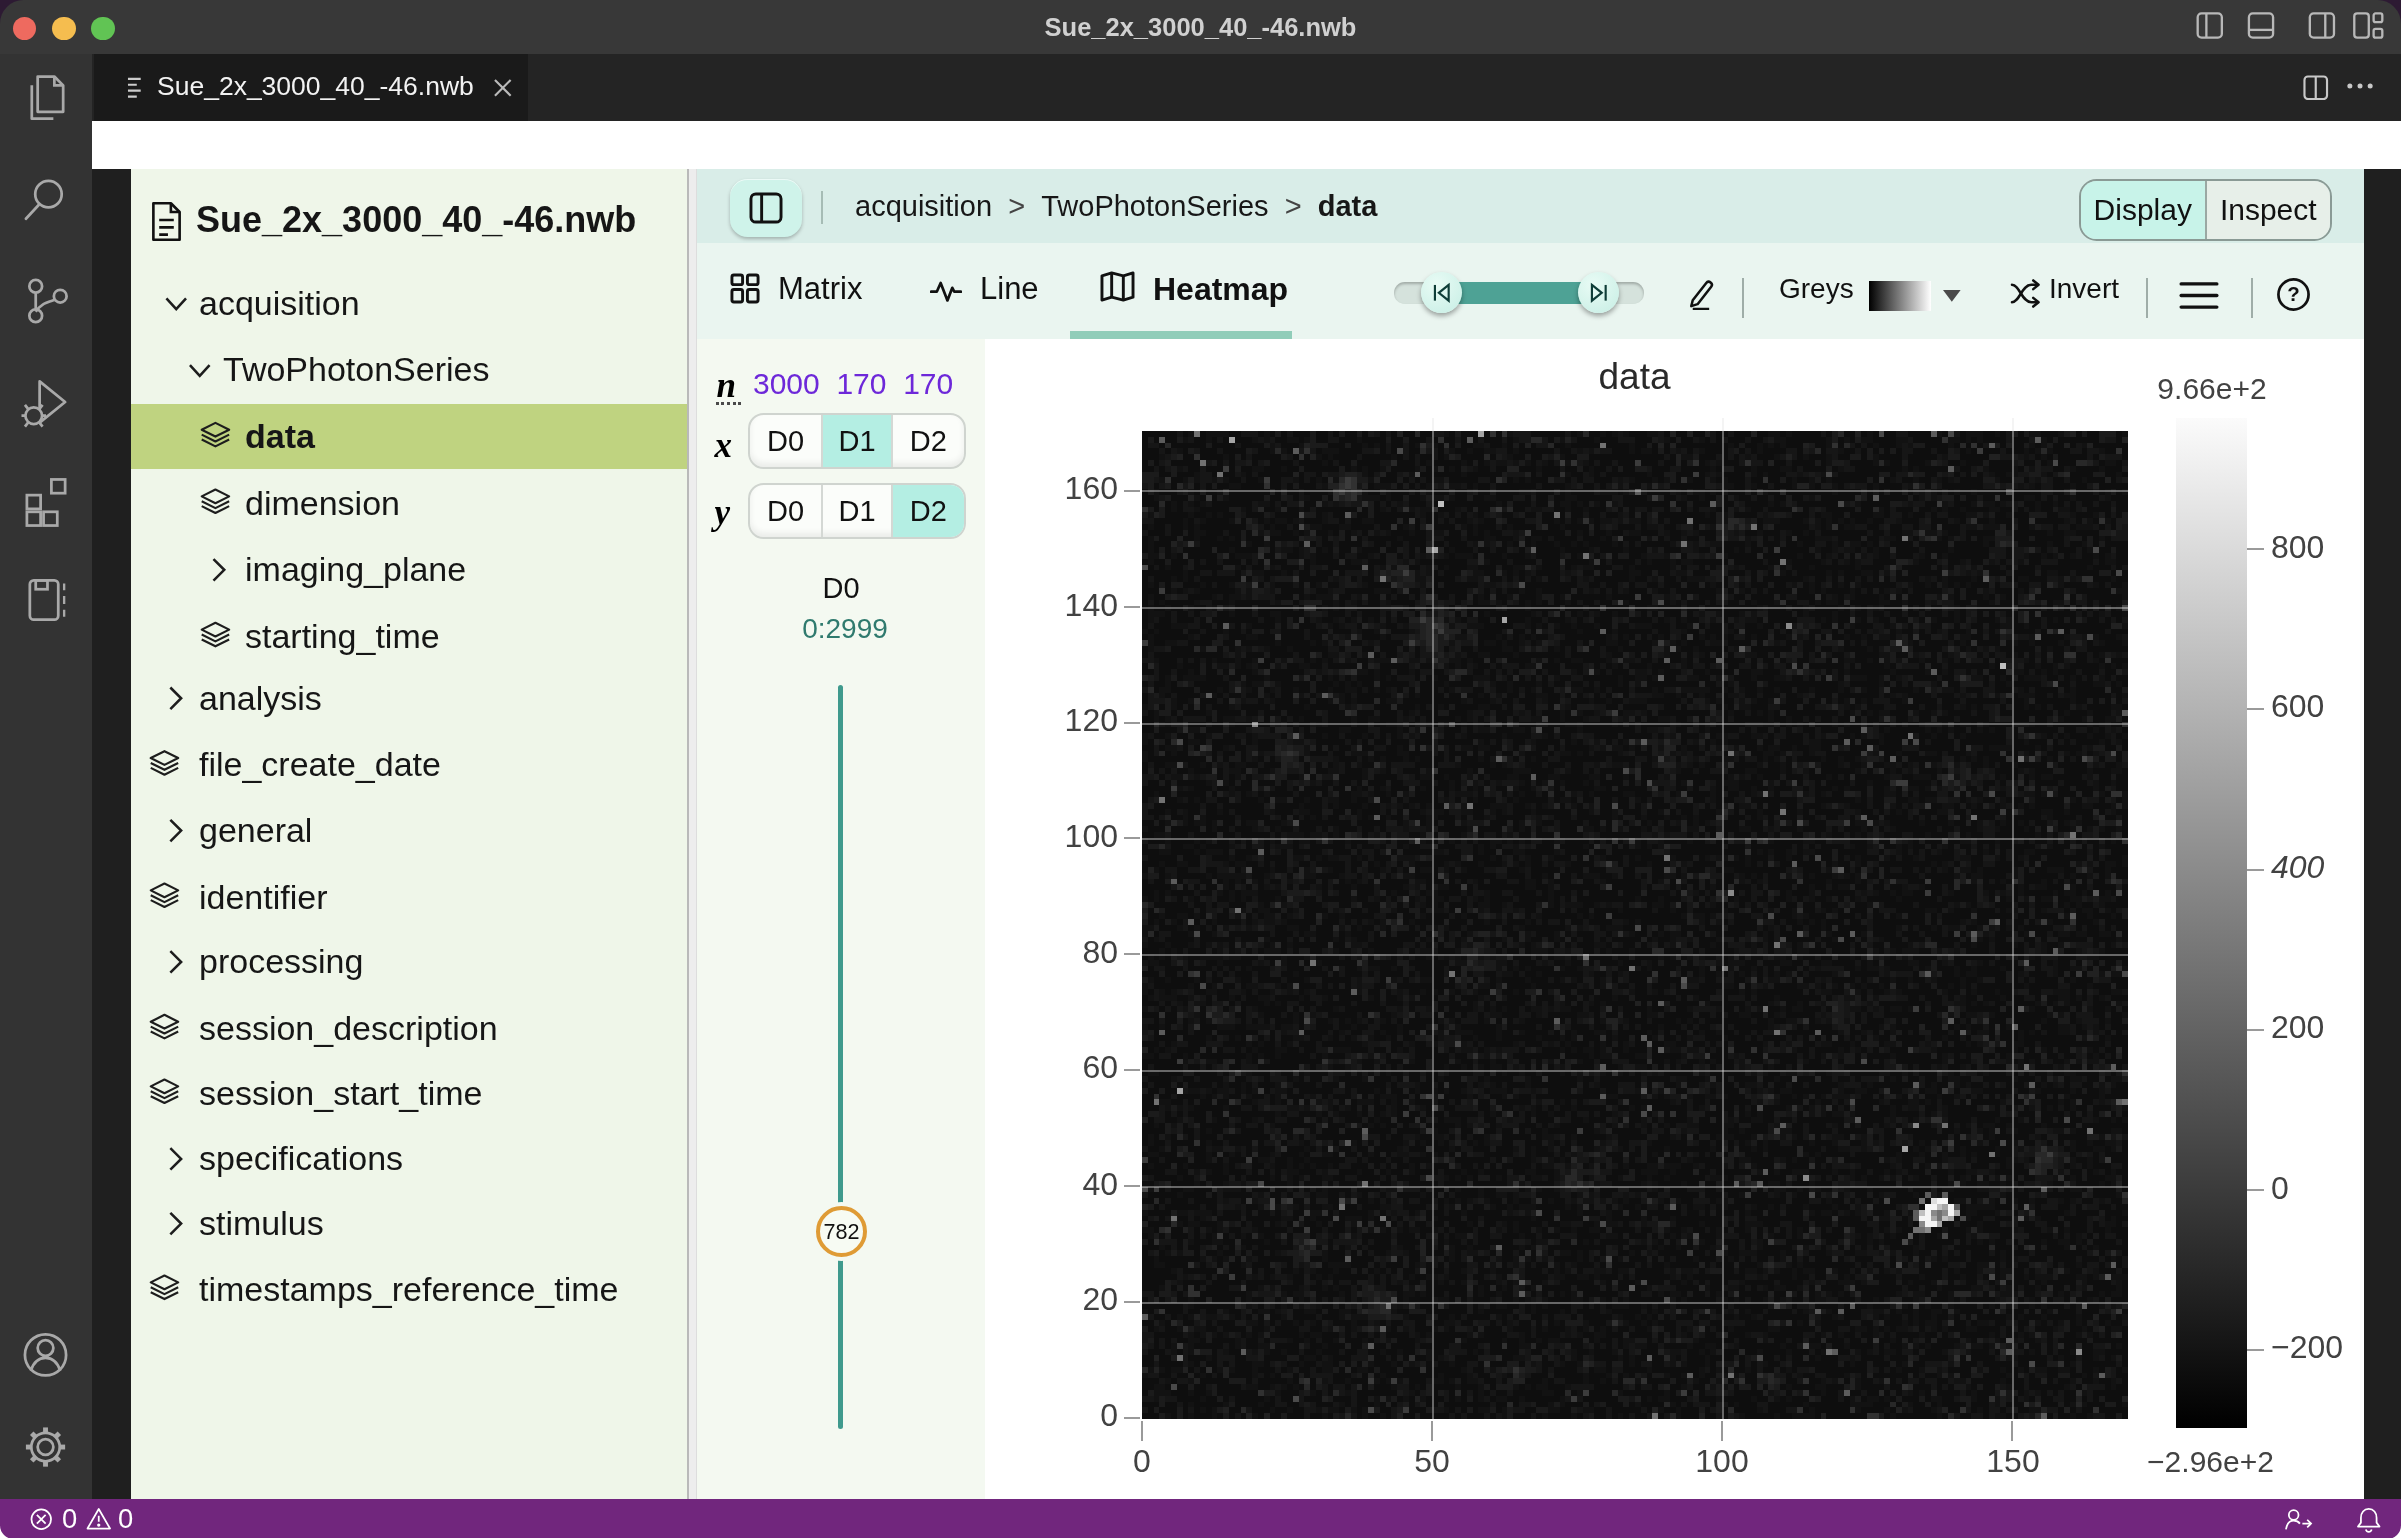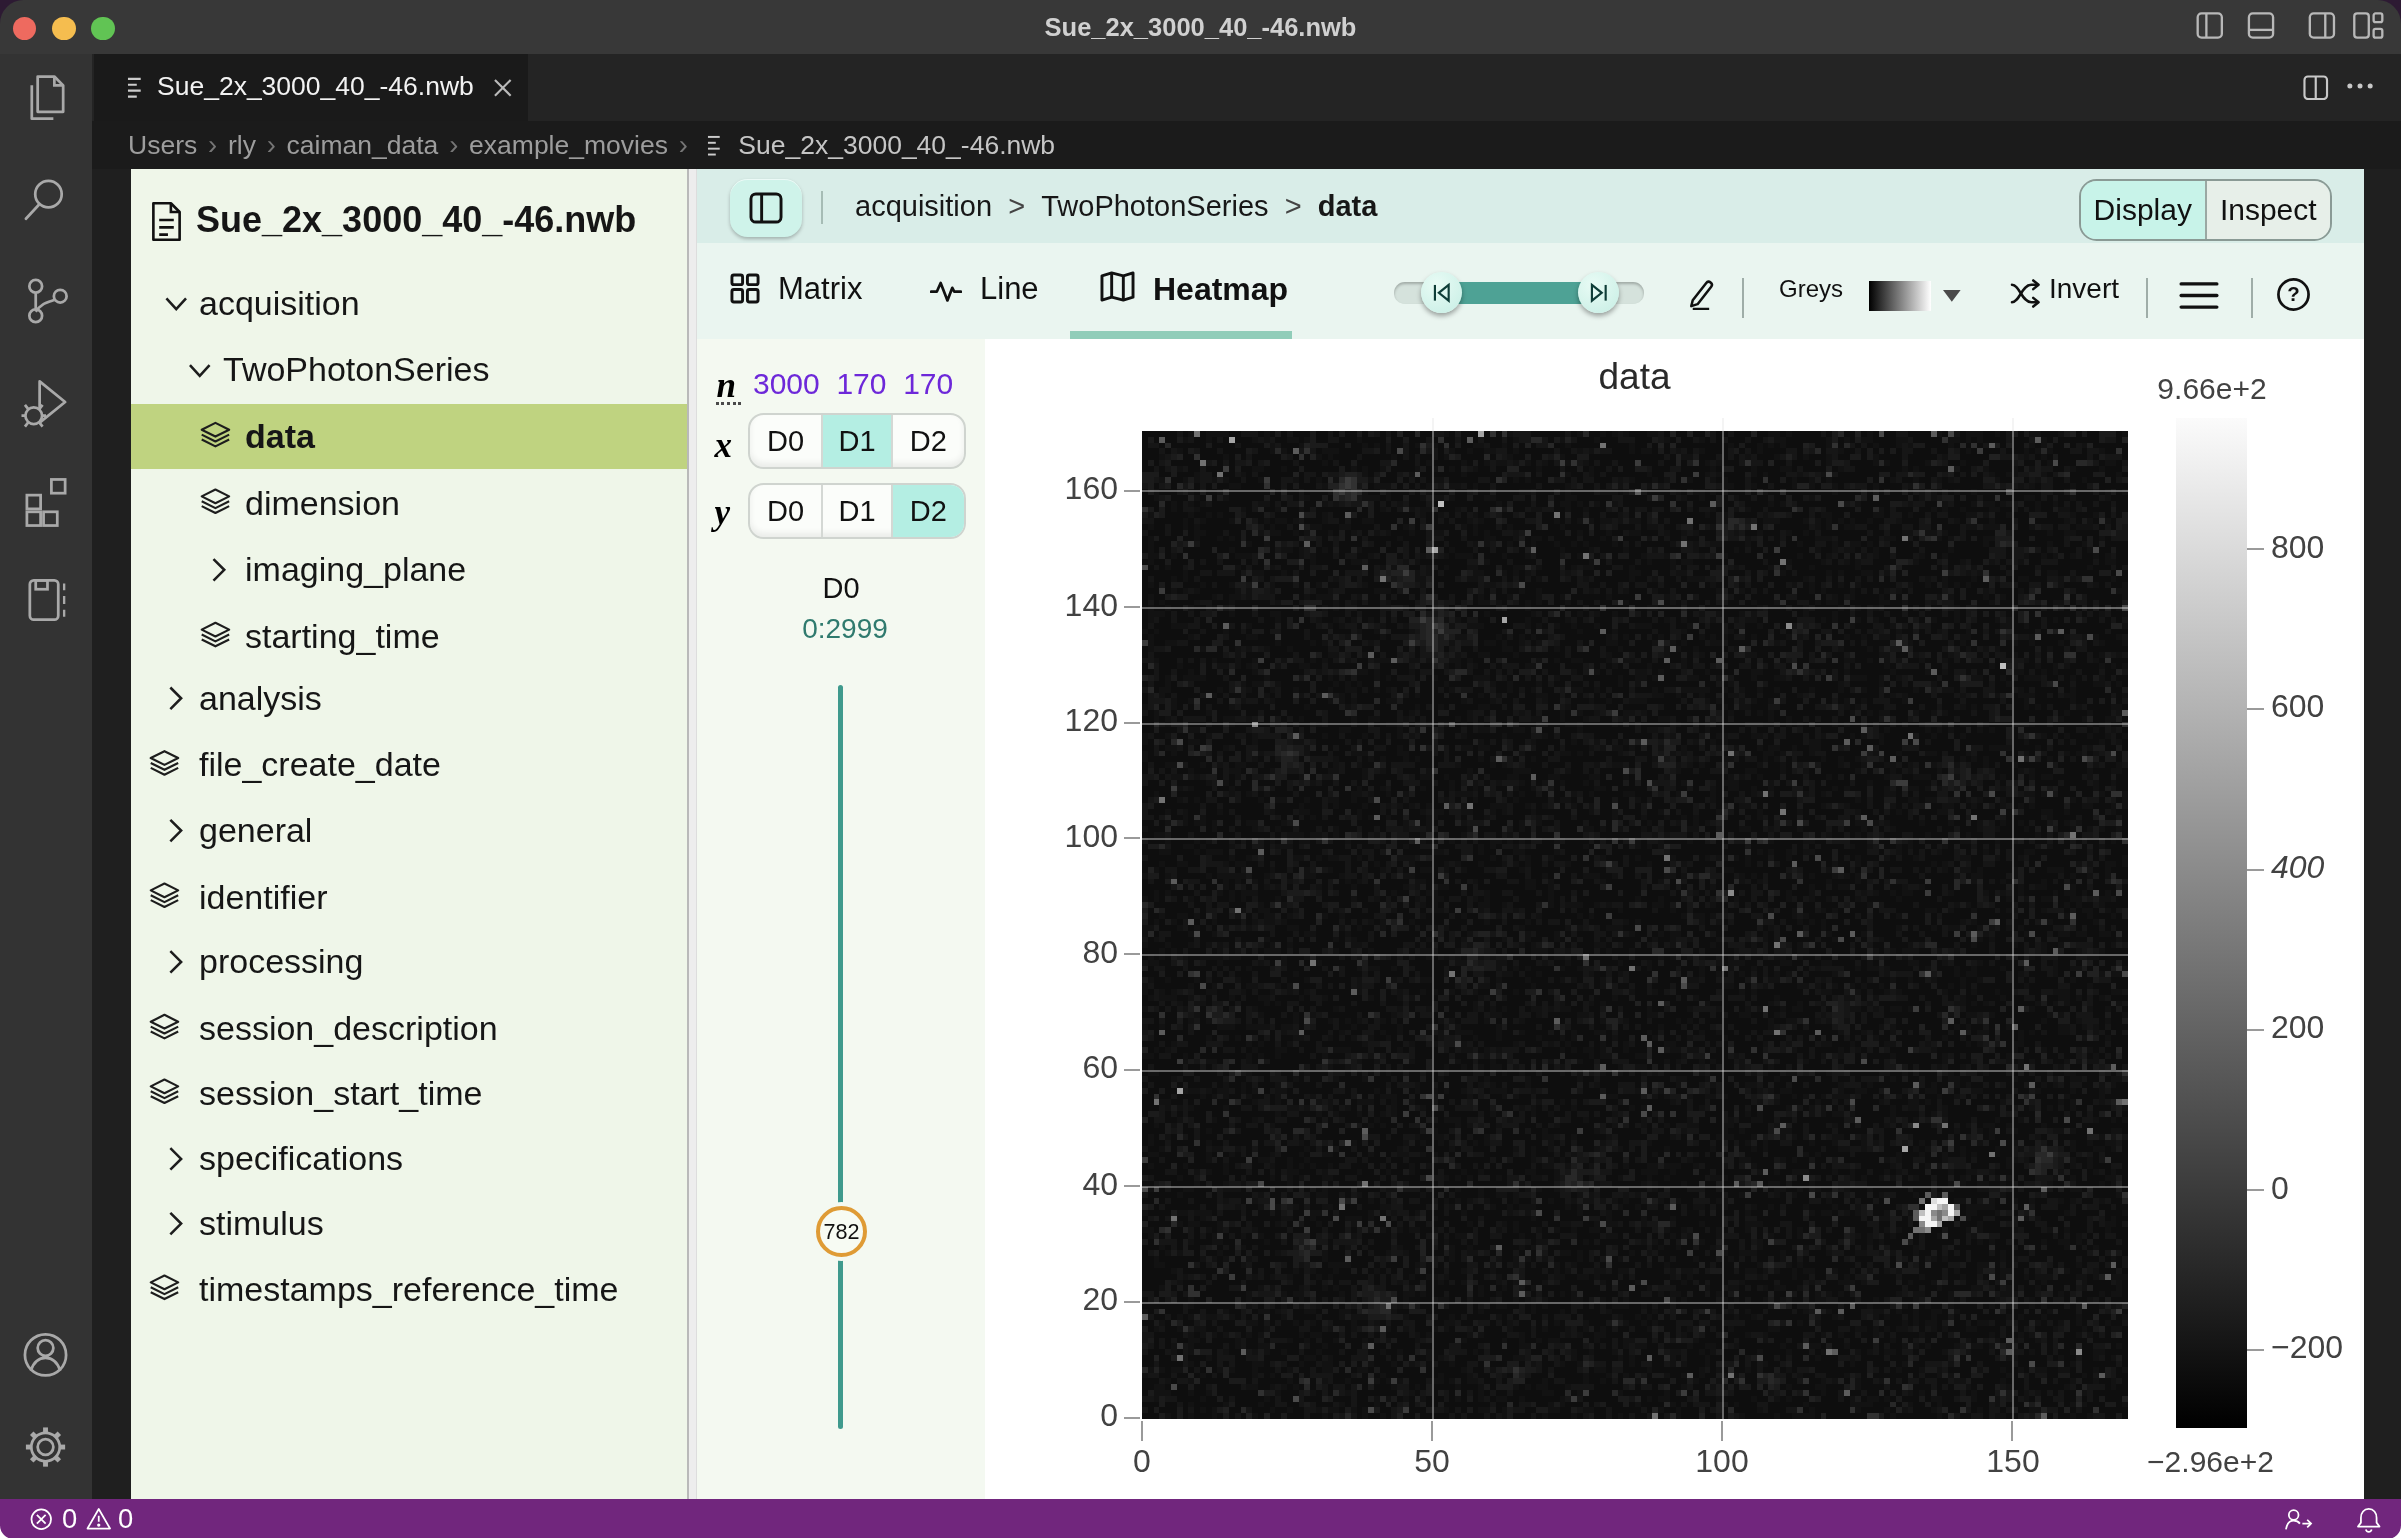--- a/index.html
+++ b/index.html
@@ -86,29 +86,20 @@
     </div>
     <svg class="abs" style="left:2211px;top:20.6px" width="25.5" height="25.5" viewBox="0 0 26 26" fill="none" stroke="#c8c8c8" stroke-width="2.2">
       <rect x="1.5" y="1.5" width="23" height="23" rx="3.5"></rect>
           <line x1="13" y1="1.5" x2="13" y2="24.5"></line>
     </svg>
     <svg class="abs" style="left:2254px;top:27.4px" width="29" height="9.8" viewBox="0 0 30 10" fill="#c8c8c8">
       <circle cx="4" cy="5" r="2.6"></circle>
           <circle cx="14.5" cy="5" r="2.6"></circle>
           <circle cx="25" cy="5" r="2.6"></circle>
     </svg>
-  </div>
-  <div class="abs" id="bcrow">
-    <span style="margin-left:36px;">Users</span><span class="bsep">›</span><span>rly</span><span class="bsep">›</span><span>caiman_data</span><span class="bsep">›</span><span>example_movies</span><span class="bsep">›</span>
-    <svg style="display:inline-block;vertical-align:-2.9px;margin-right:8.8px" width="23.5" height="23.5" viewBox="0 0 24 24" stroke="#cccccc" stroke-width="2" fill="none">
-      <line x1="2" y1="4" x2="14" y2="4"></line>
-          <line x1="2" y1="10" x2="10" y2="10"></line>
-          <line x1="2" y1="16" x2="14" y2="16"></line>
-          <line x1="2" y1="22" x2="10" y2="22"></line>
-    </svg><span style="color:#c5c5c5;">Sue_2x_3000_40_-46.nwb</span>
   </div>
   <div class="abs" id="actbar">
     <svg class="abs" style="left:19.6px;top:0px" width="53" height="1445" viewBox="0 0 54 1474" fill="none" stroke="#a9a9a9" stroke-width="2.8">
 
       <g transform="translate(1,20)">
         <path d="M17 3 h17 l9 9 v27 h-26 z" stroke-linejoin="round"></path>
         <path d="M34 3 v9 h9"></path>
         <path d="M11 12 v34 h22" stroke-linejoin="round"></path>
       </g>
 
@@ -270,21 +261,21 @@
       <svg class="abs" style="left:891px;top:39px" width="21.6" height="21.6" viewBox="0 0 22 22" fill="none" stroke="#0f3d38" stroke-width="2.2">
             <line x1="18" y1="3" x2="18" y2="19"></line>
             <path d="M4 3 L14 11 L4 19 z"></path>
           </svg>
 
       <svg class="abs" style="left:988px;top:36px" width="29" height="31" viewBox="0 0 30 32" fill="none" stroke="#111" stroke-width="2.6">
         <path d="M8 22 L22 4 q2 -2.5 4.5 -0.5 q2.5 2 0.6 4.5 L13 26 l-6.5 2 z" stroke-linejoin="round"></path>
         <line x1="8" y1="31" x2="25" y2="31"></line>
       </svg>
       <div class="abs" style="left:1045px;top:35px;width:2px;height:40px;background:#9fada8;"></div>
-      <div class="abs" style="left:1082px;top:0;height:96px;line-height:92px;font-size:24px;color:#111;">Greys</div>
+      <div class="abs" style="left:1082px;top:0;height:96px;line-height:92px;font-size:28px;color:#111;">Greys</div>
       <div class="abs" style="left:1172px;top:38px;width:62px;height:30px;background:linear-gradient(90deg,#000,#fff);"></div>
       <svg class="abs" style="left:1245px;top:46px" width="19.6" height="13.7" viewBox="0 0 20 14" fill="#4a4a4a">
             <path d="M1 1 h18 l-9 12 z"></path>
           </svg>
 
       <svg class="abs" style="left:1313px;top:36px" width="31" height="29" viewBox="0 0 32 30" fill="none" stroke="#111" stroke-width="2.6" stroke-linecap="round" stroke-linejoin="round">
         <path d="M2 24 C10 24 12 6 22 6 h6"></path>
         <path d="M2 6 C10 6 12 24 22 24 h6"></path>
         <path d="M24 1.5 L29.5 6 L24 10.5 M24 19.5 L29.5 24 L24 28.5"></path>
       </svg>

